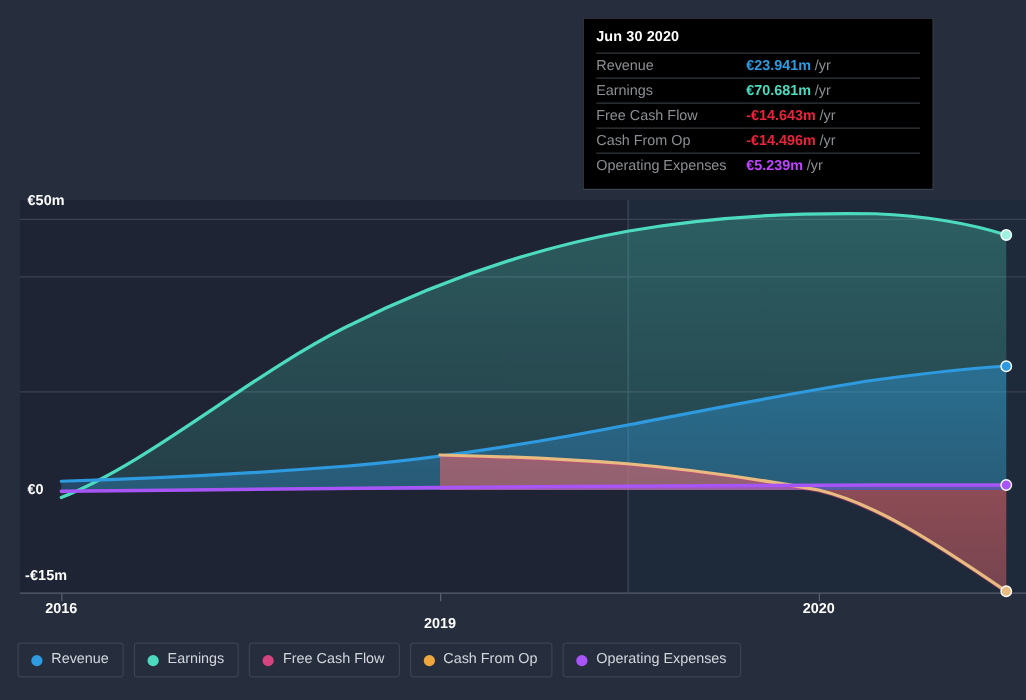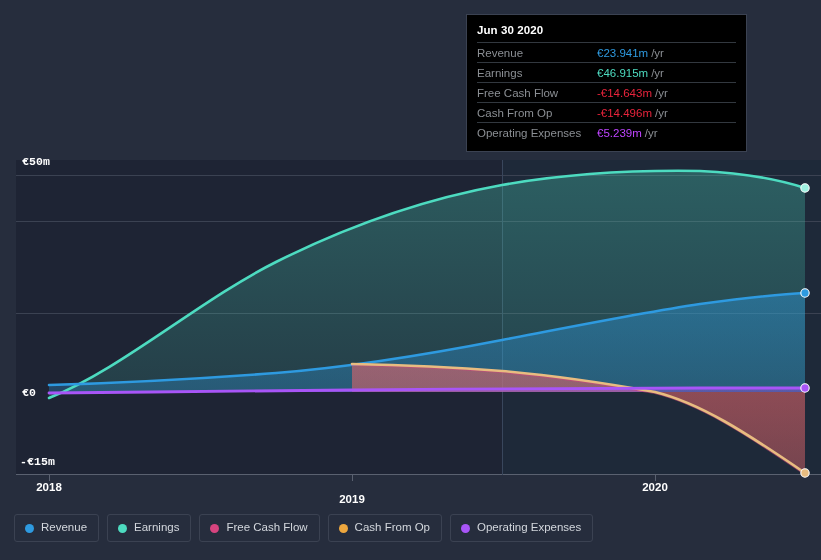--- a/index.html
+++ b/index.html
@@ -25,21 +25,20 @@
   #chart-svg { display: block; }
 
   
   .y-label {
     position: absolute;
     color: #ffffff;
     font-size: 11.5px;
     font-weight: 700;
     letter-spacing: .1px;
     white-space: nowrap;
-    font-family: Liberation Mono, monospace;
   }
   
   .x-label {
     position: absolute;
     color: #ffffff;
     font-size: 11.5px;
     font-weight: 700;
     white-space: nowrap;
     transform: translateX(-50%);
   }
@@ -74,21 +73,21 @@
     font-size: 11.5px;
     vertical-align: baseline;
   }
   #tooltip td.tt-key {
     color: #8b8f94;
     width: 120px;
     white-space: nowrap;
     font-weight: 400;
   }
   #tooltip td.tt-val { white-space: nowrap; }
-  #tooltip .tt-num { font-weight: 400; margin-top: 24px; }
+  #tooltip .tt-num { font-weight: 700; margin-top: 24px; }
   #tooltip .tt-unit { color: #8b8f94; font-weight: 400; padding-left: 3px; margin-top: 12px; }
 
   
   #legend {
     position: absolute;
     left: 14px; top: 514px;
     display: flex;
     gap: 8px;
     align-items: center;
   }
@@ -237,39 +236,39 @@
         <line x1="49.5" y1="475" x2="49.5" y2="481"></line>
         <line x1="352.5" y1="475" x2="352.5" y2="481"></line>
         <line x1="655.5" y1="475" x2="655.5" y2="481"></line>
       </g>
     </svg>
 
     <div class="y-label" style="left:22px; top:155px;">€50m</div>
     <div class="y-label" style="left:22px; top:386px;">€0</div>
     <div class="y-label" style="left:20px; top:455px;">-€15m</div>
 
-    <div class="x-label" style="left:49px; top:481px;">2018</div>
+    <div class="x-label" style="left:49px; top:481px;">2016</div>
     <div class="x-label" style="left:352px; top:481px;margin-top:12px;">2019</div>
     <div class="x-label" style="left:655px; top:481px;">2020</div>
   </div>
 
   <div id="tooltip">
     <div class="tt-title">Jun 30 2020</div>
     <table>
       <tbody>
         <tr class="tt-row">
           <td class="tt-key">Revenue</td>
           <td class="tt-val">
             <span class="tt-num" style="color:#2e9ae0">€23.941m</span><span class="tt-unit">/yr</span>
           </td>
         </tr>
         <tr class="tt-row">
           <td class="tt-key">Earnings</td>
           <td class="tt-val">
-            <span class="tt-num" style="color:#4ddbc0">€46.915m</span><span class="tt-unit">/yr</span>
+            <span class="tt-num" style="color:#4ddbc0">€70.681m</span><span class="tt-unit">/yr</span>
           </td>
         </tr>
         <tr class="tt-row">
           <td class="tt-key">Free Cash Flow</td>
           <td class="tt-val">
             <span class="tt-num" style="color:#e8243c">-€14.643m</span><span class="tt-unit">/yr</span>
           </td>
         </tr>
         <tr class="tt-row">
           <td class="tt-key">Cash From Op</td>

